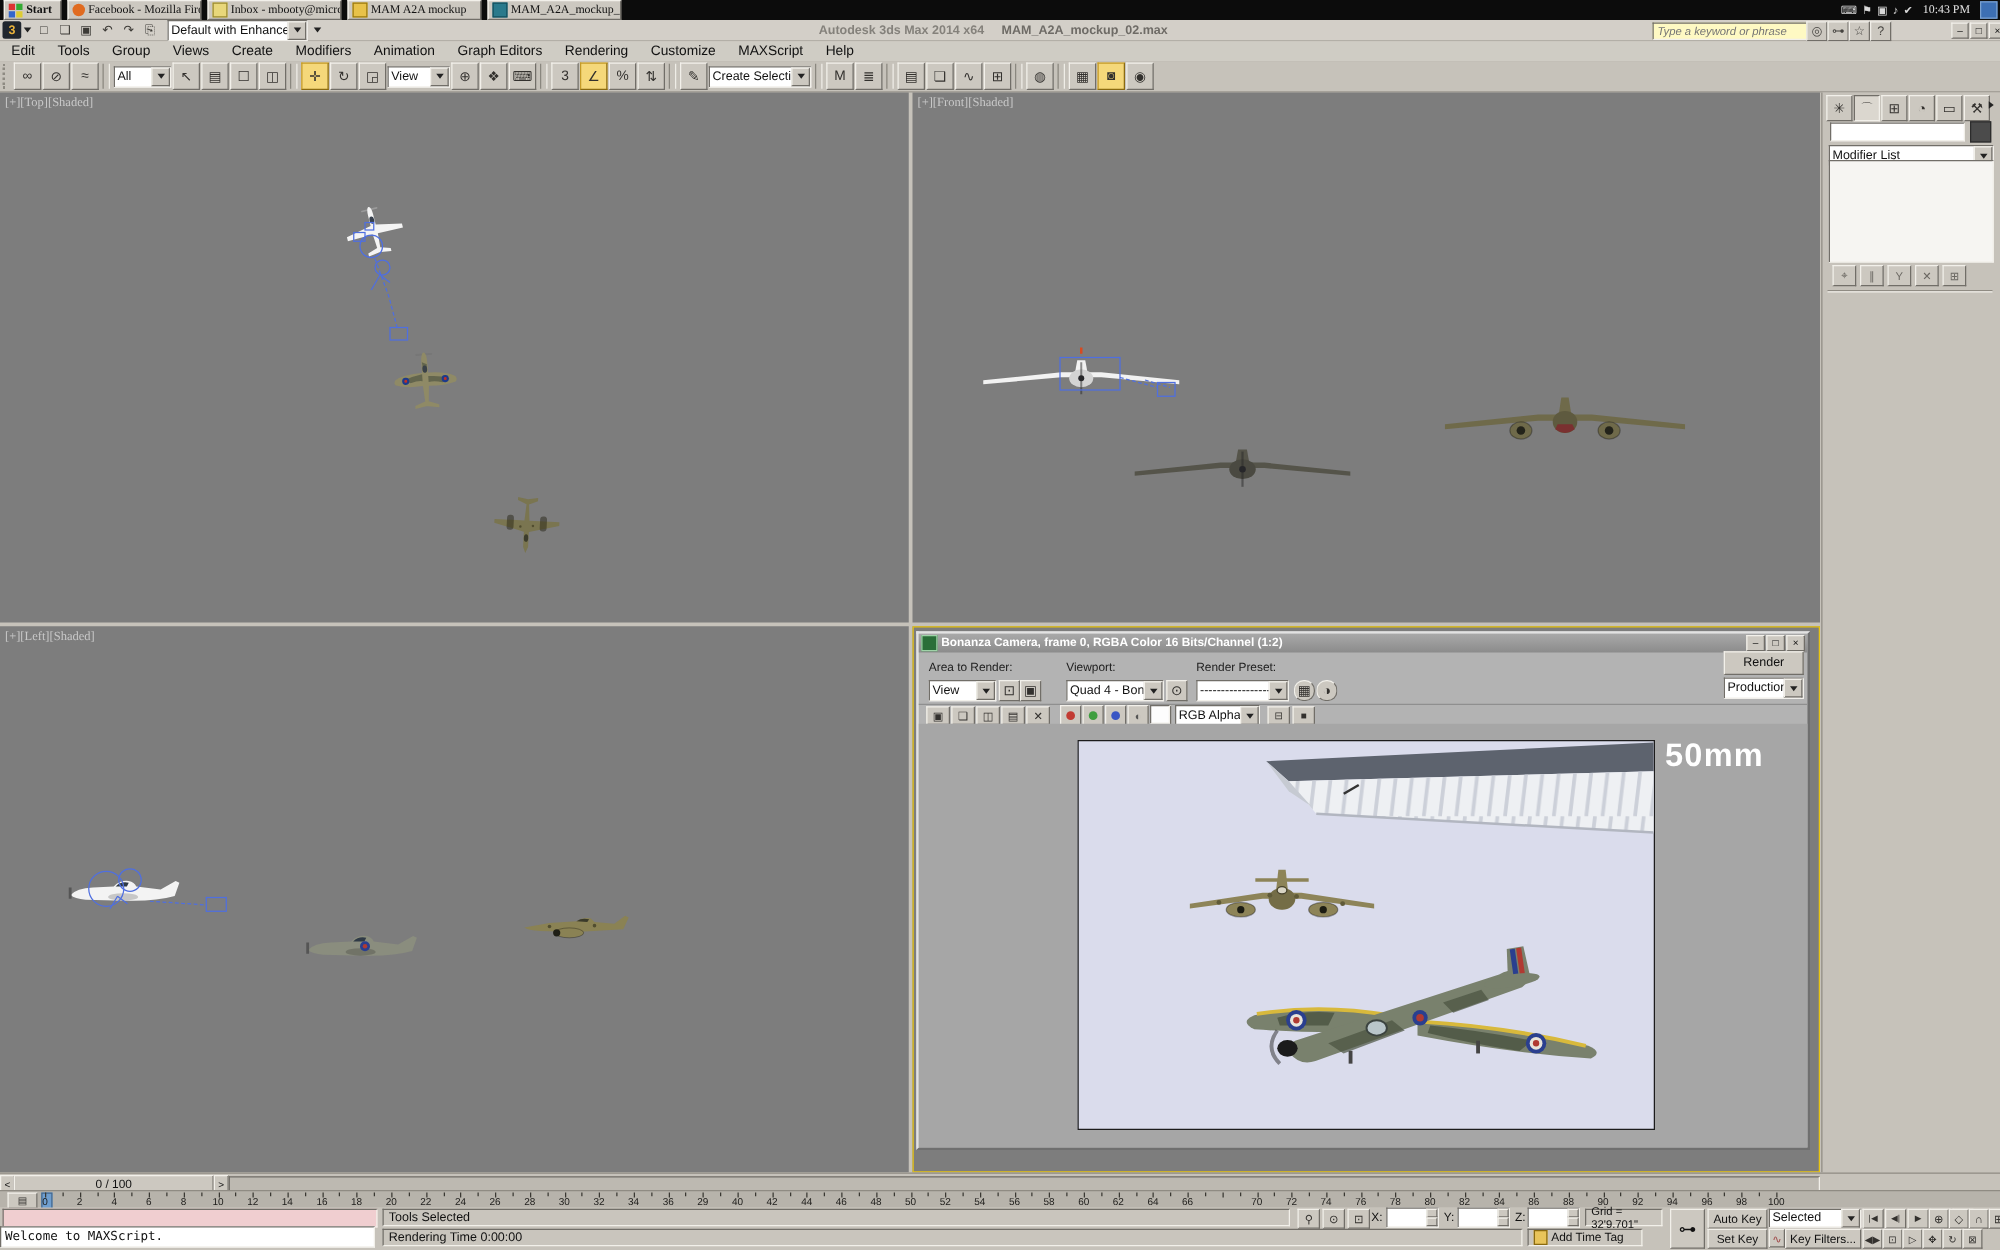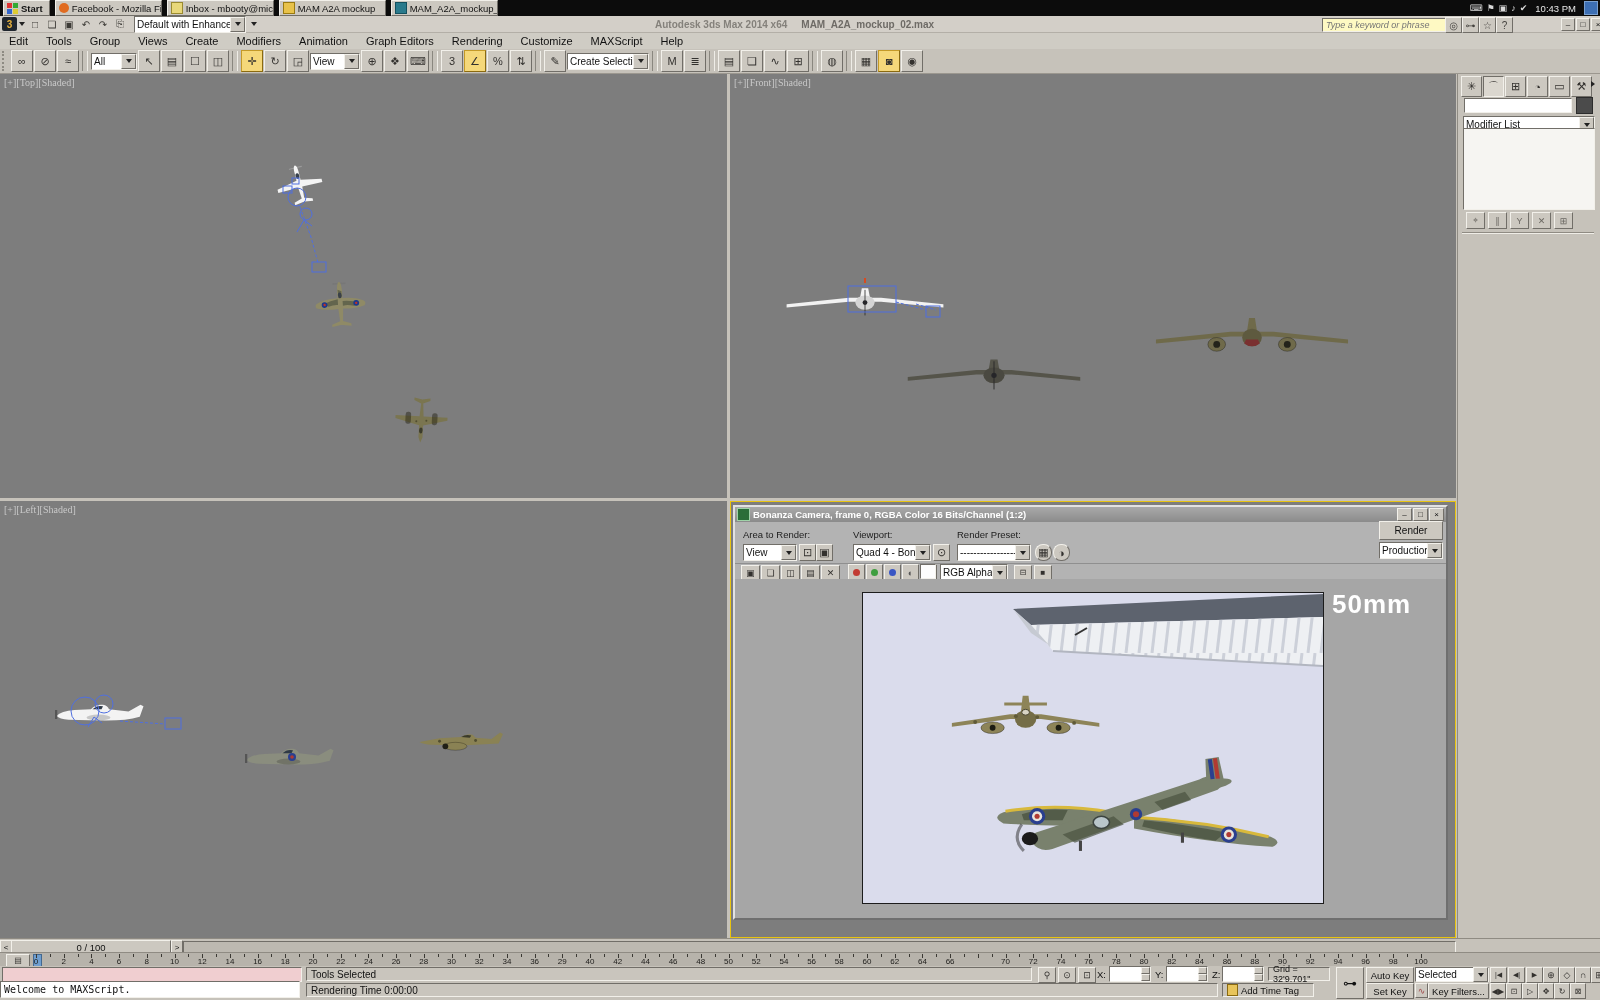--- a/index.html
+++ b/index.html
@@ -15,21 +15,21 @@
   .icon-btn{width:20px;height:20px;font-size:11px;color:#33312e;}
   .icon-btn.active{background:#f5d87a;border-color:#c49a28 #8a6a10 #8a6a10 #c49a28;}
   .tb-sep{width:4px;height:20px;border-left:1px solid #8a877f;border-right:1px solid #efede7;margin:0 2px;}
   .dd{display:flex;align-items:center;background:#fff;border:1px solid;
       border-color:#716e68 #f2f0ea #f2f0ea #716e68;height:15px;font-size:10px;}
   .dd .dd-txt{flex:1;padding:0 2px;white-space:nowrap;overflow:hidden;}
   .dd .dd-arrow{width:13px;height:13px;background:#ccc8c0;border:1px solid;
       border-color:#f2f0ea #716e68 #716e68 #f2f0ea;display:flex;align-items:center;justify-content:center;}
   .tri-down{width:0;height:0;border-left:3px solid transparent;border-right:3px solid transparent;border-top:4px solid #222;}
   
-  #taskbar{left:0;top:0;width:1600px;height:16px;background:#0c0c0c;display:flex;align-items:center;}
+  #taskbar{left:0;top:0;width:1600px;height:16px;background:#0c0c0c;display:flex;align-items:center;font-family:Liberation Serif, serif;}
   .tb-item{height:14px;margin:1px 2px 1px 3px;padding:0 6px 0 3px;display:flex;align-items:center;gap:3px;
            font-size:9.5px;white-space:nowrap;overflow:hidden;}
   .tb-ic{width:10px;height:10px;flex:none;}
   .flaggrid{display:grid;grid-template-columns:5px 5px;grid-template-rows:5px 5px;gap:1px;}
   .flaggrid i{display:block;}
   #tray{margin-left:auto;display:flex;align-items:center;gap:4px;padding-right:2px;color:#d8d8d8;}
   #tray .tray-ic{font-size:9px;line-height:14px;}
   .clock{color:#e6e6e6;font-size:9.5px;padding:0 4px;}
   .show-desk{width:12px;height:12px;background:#3d6fb4;border:1px solid #7aa0cf;}
   

